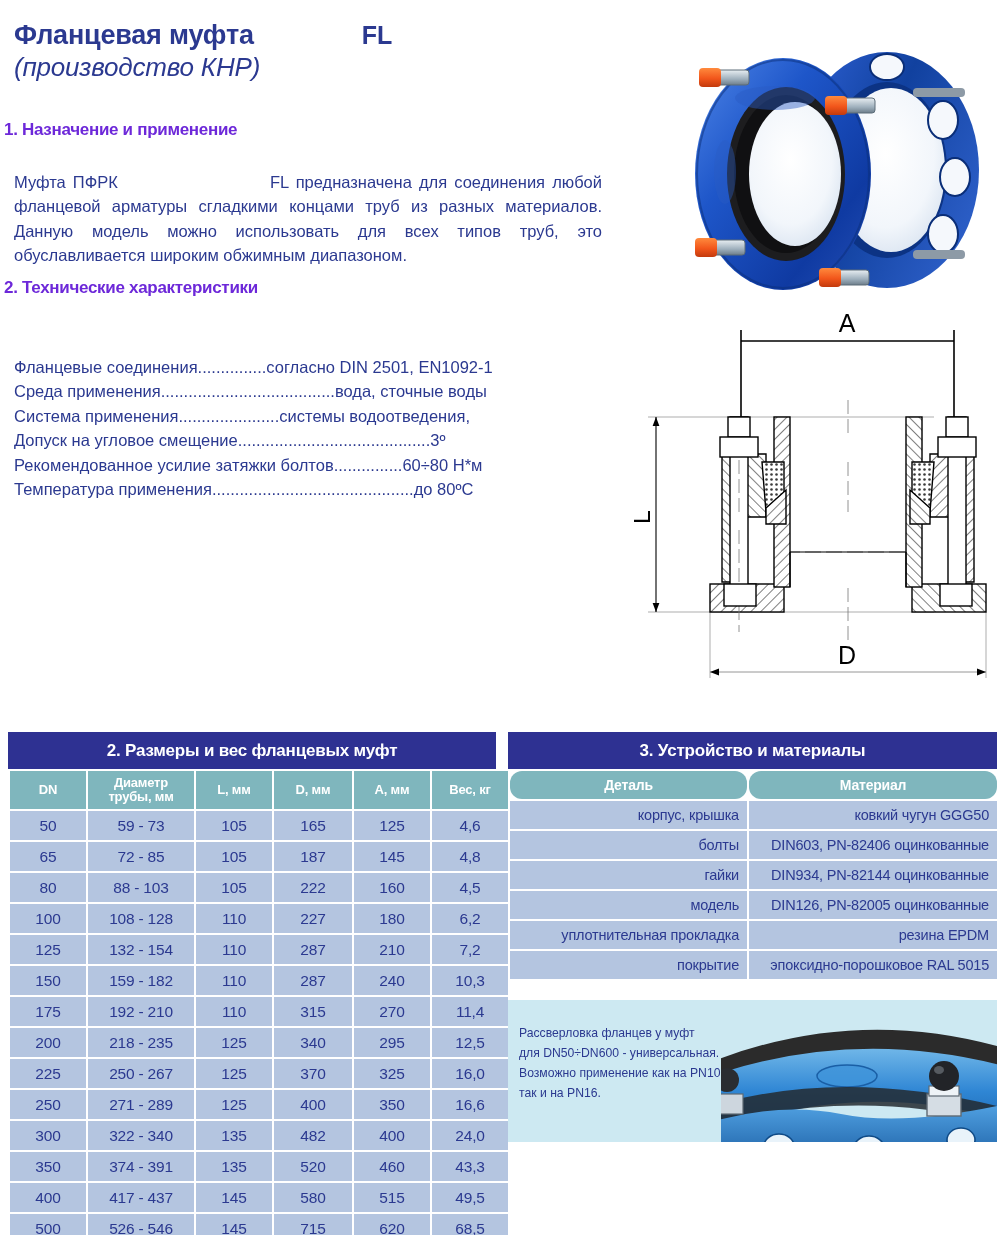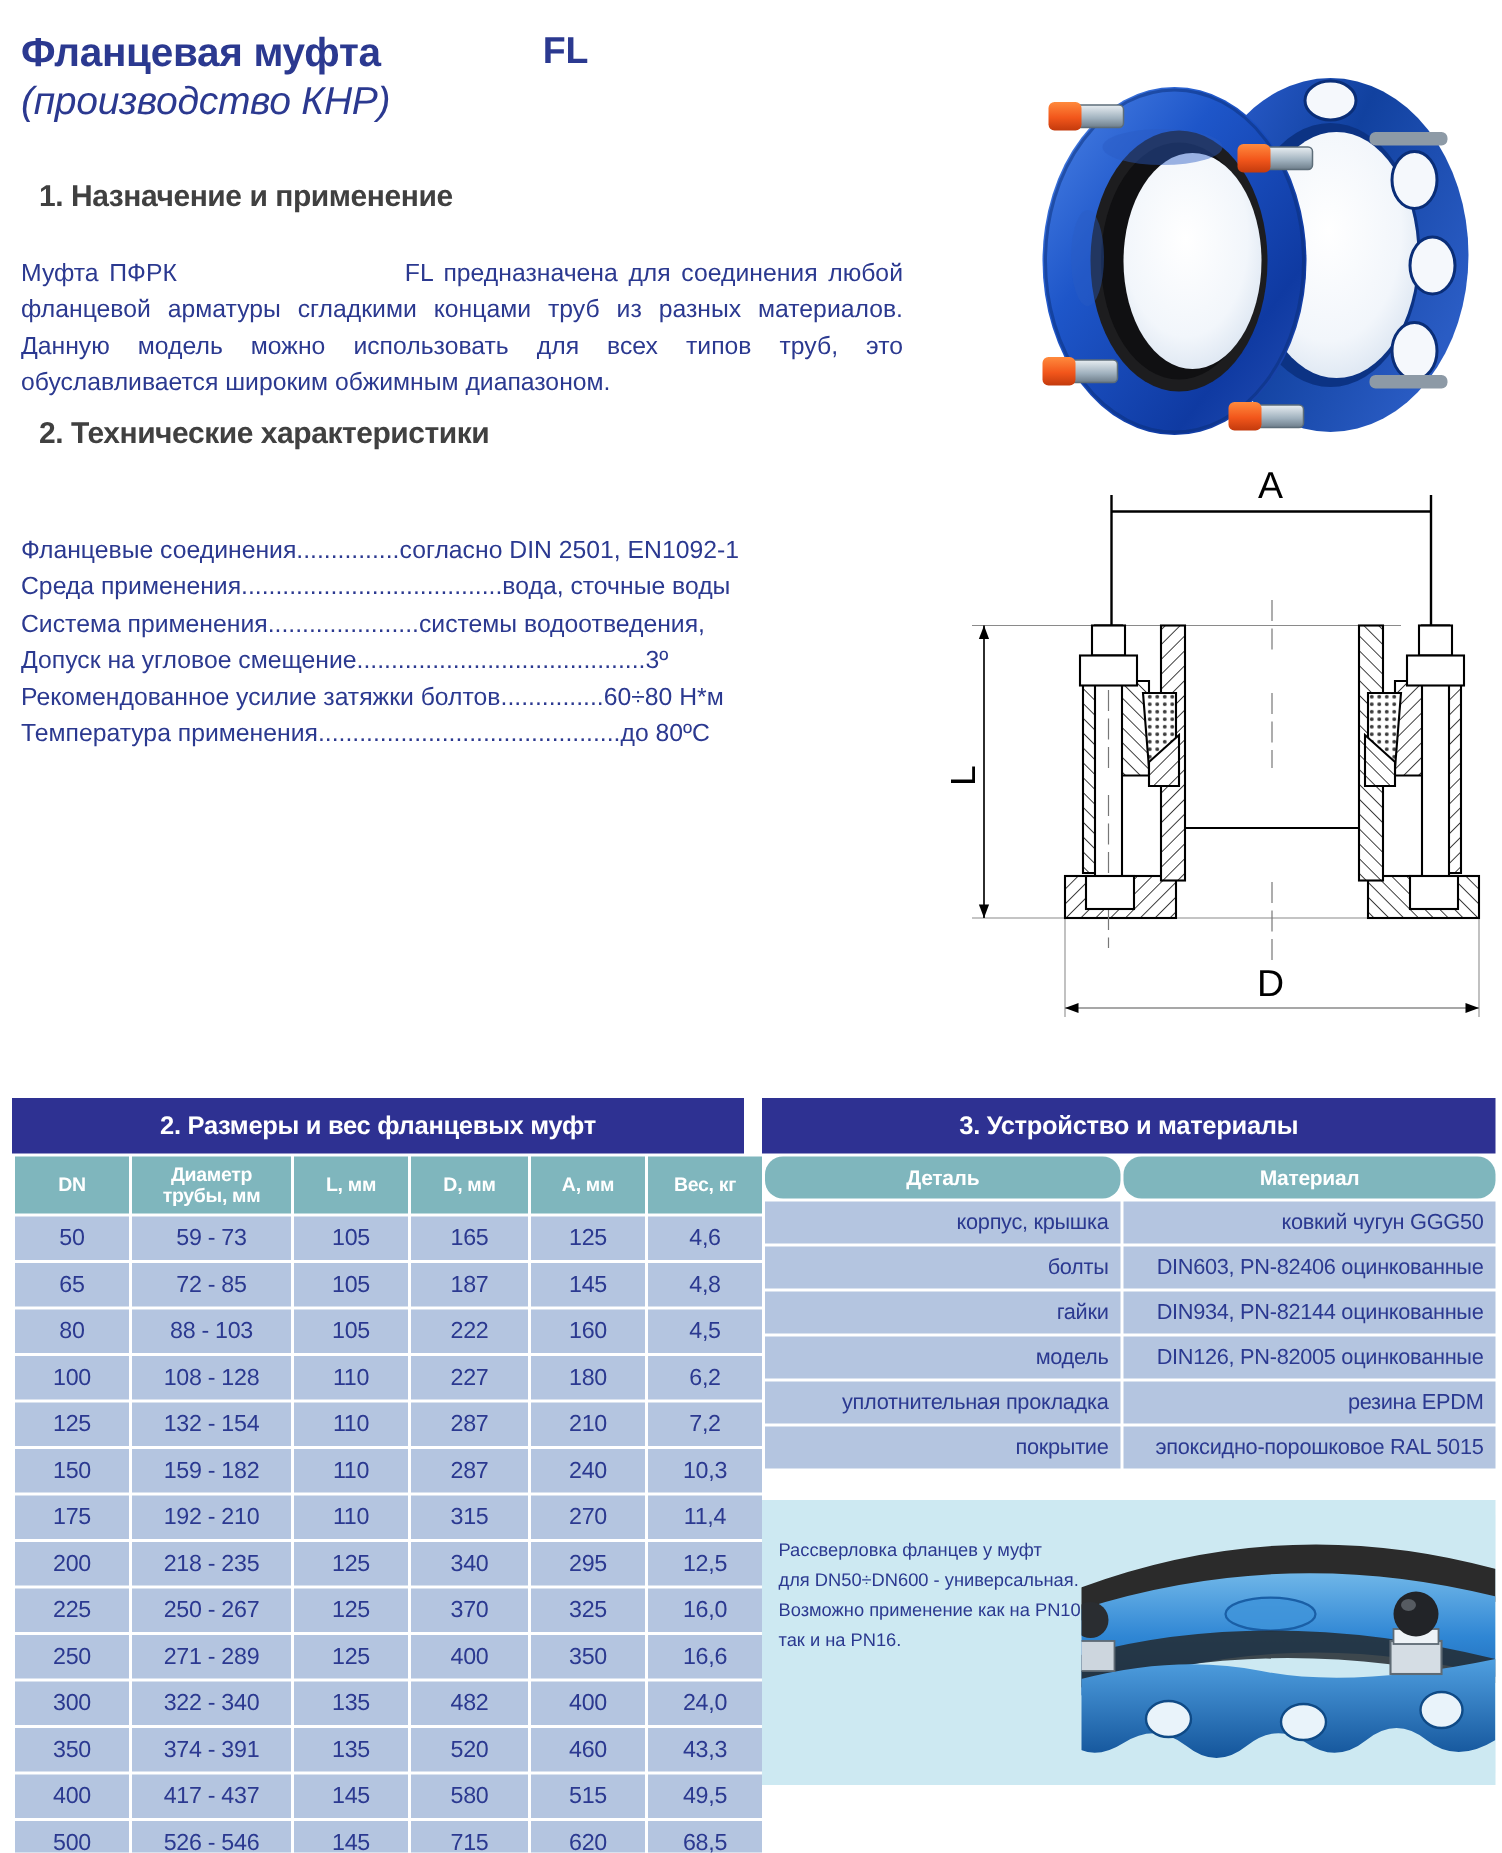--- a/index.html
+++ b/index.html
@@ -22,21 +22,21 @@
 
   
   #header-block {
     position: absolute;
     left: 14px;
     top: 20px;
     width: 470px;
   }
   #title-row {
     display: flex;
-    align-items: flex-start;
+    align-items: center;
   }
   .title-main {
     font-size: 27px;
     font-weight: bold;
     letter-spacing: -0.2px;
     color: #2b3990;
     white-space: nowrap;
   }
   .title-code {
     font-size: 25px;
@@ -49,24 +49,24 @@
     font-weight: normal;
     color: #2b3990;
     margin-top: 1px;
     letter-spacing: -0.2px;
     font-style: italic;
   }
 
   
   .section-heading {
     position: absolute;
-    left: 26px;
-    font-size: 20px;
+    left: 4px;
+    font-size: 17px;
     font-weight: bold;
-    color: #404040;
+    color: #6d28d9;
     letter-spacing: -0.3px;
     white-space: nowrap;
   }
   #heading-purpose { top: 120px; }
   #heading-tech    { top: 278px; }
 
   
   #intro-paragraph {
     position: absolute;
     left: 14px;
@@ -176,21 +176,21 @@
     height: 18px;
   }
   #materials-table-wrap table.data td.mat-part { width: 237px; }
 
   
   #note-panel {
     position: absolute;
     left: 508px;
     top: 1000px;
     width: 489px;
-    height: 190px;
+    height: 142px;
     background: #cde9f2;
     overflow: hidden;
   }
   #note-text {
     position: absolute;
     left: 11px;
     top: 23px;
     width: 215px;
     font-size: 12.2px;
     line-height: 20px;

